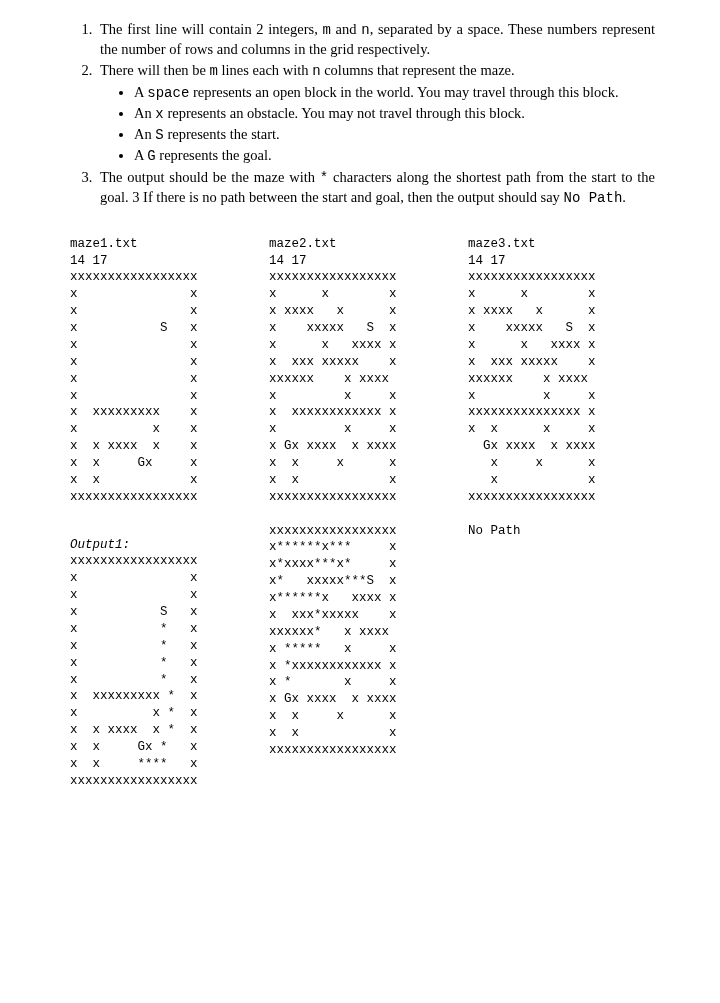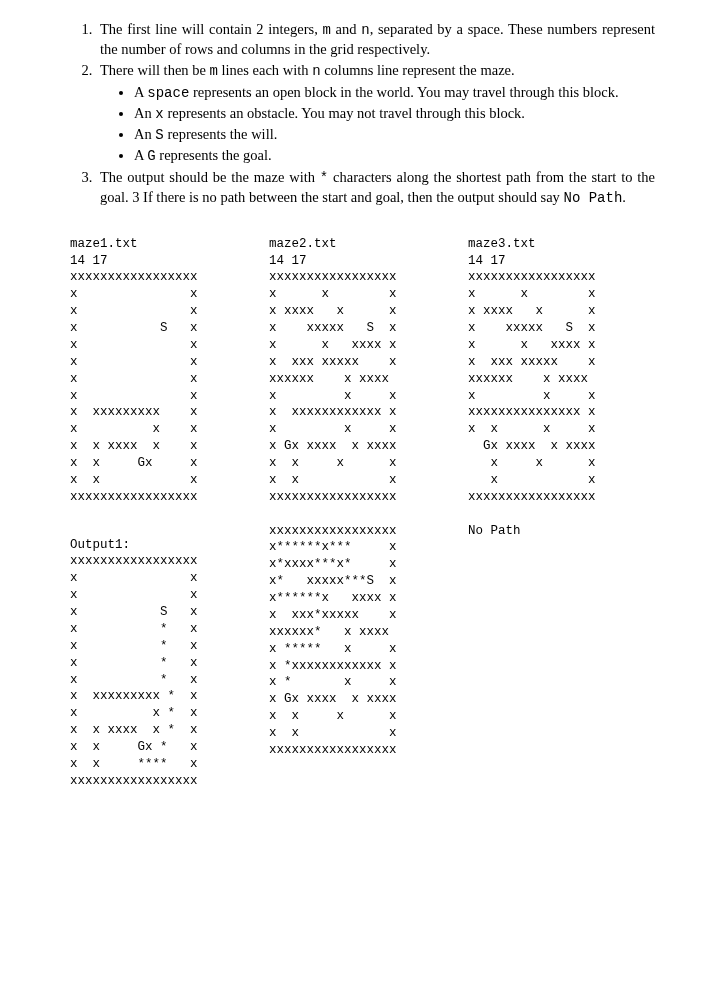--- a/index.html
+++ b/index.html
@@ -45,42 +45,43 @@
     column-gap: 12px;
   }
   .maze-col {
     font-family: "Courier New", Courier, monospace;
     font-size: 12.5px;
     line-height: 1.35;
     white-space: pre;
   }
   .out-label {
     margin-top: 14px;
+    font-style: italic;
   }
 </style>
 </head>
 <body>
 
 <div class="page">
 
 <ol class="main">
   <li>
     <span>The first line will contain 2 integers, </span><span class="tt">m</span><span> and </span><span class="tt">n</span><span>, separated by a space. These numbers represent the number of rows and columns in the grid respectively.</span>
   </li>
   <li>
-    <span>There will then be </span><span class="tt">m</span><span> lines each with </span><span class="tt">n</span><span> columns line represent the maze.</span>
+    <span>There will then be </span><span class="tt">m</span><span> lines each with </span><span class="tt">n</span><span> columns that represent the maze.</span>
     <ul class="sub">
       <li>
         <span>A </span><span class="tt">space</span><span> represents an open block in the world. You may travel through this block.</span>
       </li>
       <li>
         <span>An </span><span class="tt">x</span><span> represents an obstacle. You may not travel through this block.</span>
       </li>
       <li>
-        <span>An </span><span class="tt">S</span><span> represents the will.</span>
+        <span>An </span><span class="tt">S</span><span> represents the start.</span>
       </li>
       <li>
         <span>A </span><span class="tt">G</span><span> represents the goal.</span>
       </li>
     </ul>
   </li>
   <li>
     <span>The output should be the maze with </span><span class="tt">*</span><span> characters along the shortest path from the start to the goal. 3 If there is no path between the start and goal, then the output should say </span><span class="tt">No Path</span><span>.</span>
   </li>
 </ol>

